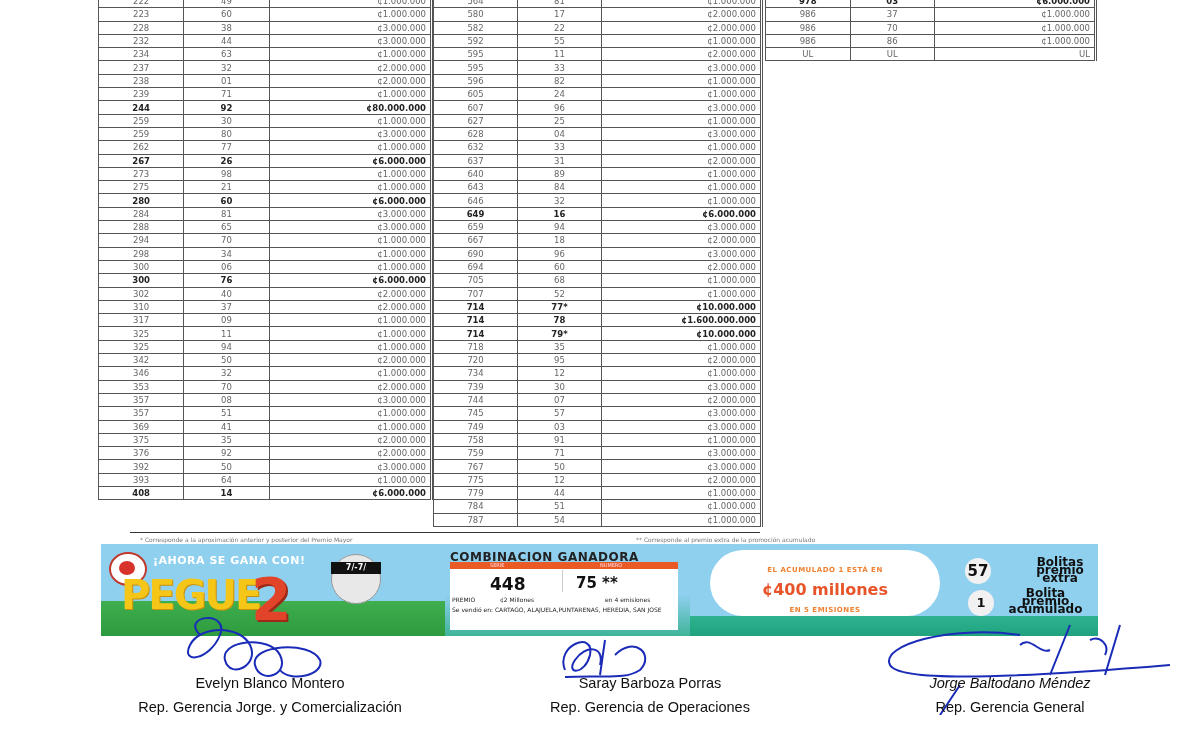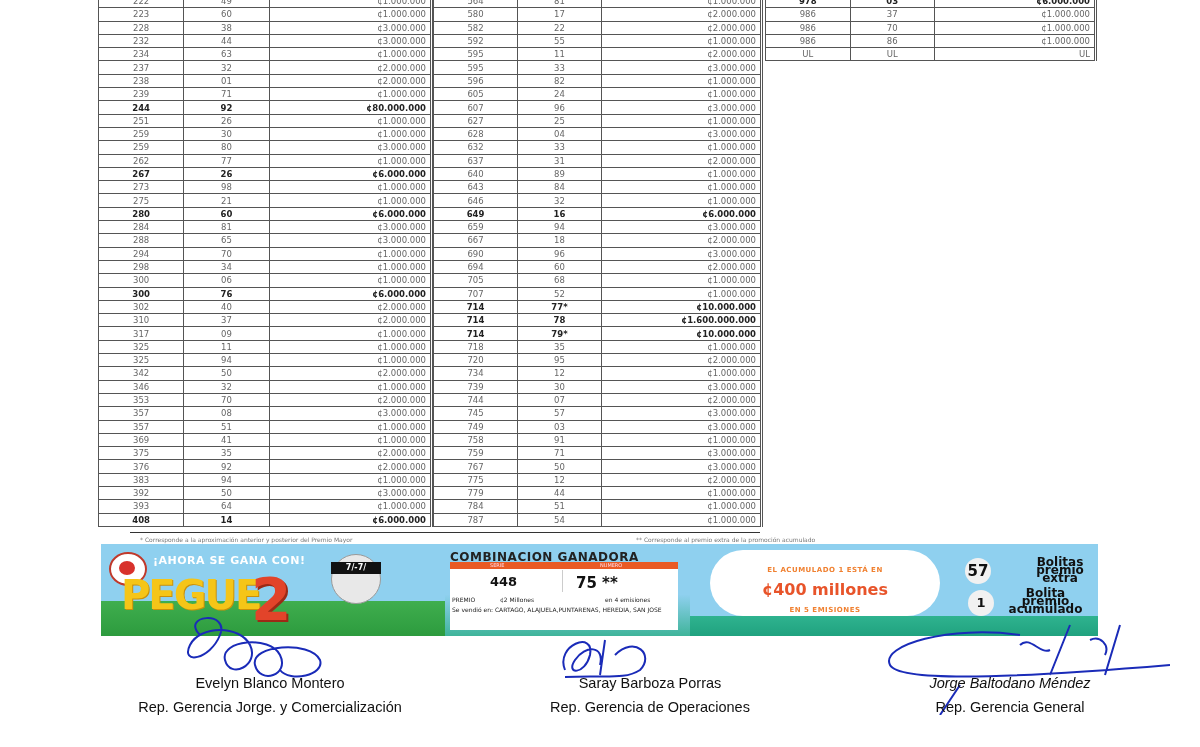--- a/index.html
+++ b/index.html
@@ -24,21 +24,21 @@
   .logo::after { content:""; position:absolute; left:8px; top:7px; width:16px; height:14px; border-radius:50%; background:#d8322c; }
   .ahora { position:absolute; left:52px; top:10px; font-weight:bold; font-size:11px; color:#fff; letter-spacing:0.5px; }
   .pegue { position:absolute; left:20px; top:28px; font-size:40px; font-weight:bold; color:#f5c518; letter-spacing:-2px; text-shadow:1px 1px 0 #c9900a; }
   .two { position:absolute; left:150px; top:22px; font-size:58px; font-weight:bold; color:#e2442a; text-shadow:2px 2px 0 #9c2a16; }
   .ball { position:absolute; left:230px; top:10px; width:48px; height:48px; border-radius:50%; background:#e8e8e8; border:1px solid #999; }
   .glasses { position:absolute; left:230px; top:18px; width:50px; height:12px; background:#111; color:#fff; font-size:8px; font-weight:bold; text-align:center; line-height:12px; }
   .combo-title { position:absolute; left:5px; top:6px; font-size:12px; font-weight:bold; color:#222; letter-spacing:0.5px; }
   .combo-box { position:absolute; left:5px; top:18px; width:228px; height:68px; background:#fff; }
   .hdr-row { position:absolute; left:0; top:0; width:228px; height:7px; background:#e95a24; }
   .hdr-lbl { position:absolute; top:0; font-size:5px; color:#fde; }
-  .serie { position:absolute; left:40px; top:12px; font-size:13px; font-weight:bold; color:#111; }
+  .serie { position:absolute; left:40px; top:12px; font-size:17px; font-weight:bold; color:#111; }
   .numero { position:absolute; left:126px; top:12px; font-size:15px; font-weight:bold; color:#111; }
   .vsep { position:absolute; left:112px; top:8px; width:1px; height:22px; background:#ccc; }
   .premio-l { position:absolute; left:2px; top:34px; font-size:6px; color:#222; }
   .premio-v { position:absolute; left:50px; top:34px; font-size:6px; color:#222; }
   .premio-r { position:absolute; left:155px; top:34px; font-size:6px; color:#222; }
   .vendio { position:absolute; left:2px; top:44px; font-size:6px; color:#222; line-height:8px; width:226px; }
   .cloud { position:absolute; left:20px; top:6px; width:230px; height:66px; background:#fff; border-radius:40px; }
   .acum1 { position:absolute; left:0; width:230px; top:16px; text-align:center; font-size:7px; font-weight:bold; color:#f08030; letter-spacing:0.5px; }
   .acum2 { position:absolute; left:0; width:230px; top:30px; text-align:center; font-size:16px; font-weight:bold; color:#e8542a; }
   .acum3 { position:absolute; left:0; width:230px; top:56px; text-align:center; font-size:7px; font-weight:bold; color:#f08030; letter-spacing:0.5px; }
@@ -96,25 +96,20 @@
         <td class="c c1">239</td>
         <td class="c c2">71</td>
         <td class="r c3 sep">¢1.000.000</td>
       </tr>
       <tr class="bold">
         <td class="c c1">244</td>
         <td class="c c2">92</td>
         <td class="r c3 sep">¢80.000.000</td>
       </tr>
       <tr>
-        <td class="c c1">251</td>
-        <td class="c c2">26</td>
-        <td class="r c3 sep">¢1.000.000</td>
-      </tr>
-      <tr>
         <td class="c c1">259</td>
         <td class="c c2">30</td>
         <td class="r c3 sep">¢1.000.000</td>
       </tr>
       <tr>
         <td class="c c1">259</td>
         <td class="c c2">80</td>
         <td class="r c3 sep">¢3.000.000</td>
       </tr>
       <tr>
@@ -229,25 +224,20 @@
       </tr>
       <tr>
         <td class="c c1">375</td>
         <td class="c c2">35</td>
         <td class="r c3 sep">¢2.000.000</td>
       </tr>
       <tr>
         <td class="c c1">376</td>
         <td class="c c2">92</td>
         <td class="r c3 sep">¢2.000.000</td>
-      </tr>
-      <tr>
-        <td class="c c1">383</td>
-        <td class="c c2">94</td>
-        <td class="r c3 sep">¢1.000.000</td>
       </tr>
       <tr>
         <td class="c c1">392</td>
         <td class="c c2">50</td>
         <td class="r c3 sep">¢3.000.000</td>
       </tr>
       <tr>
         <td class="c c1">393</td>
         <td class="c c2">64</td>
         <td class="r c3 sep">¢1.000.000</td>

